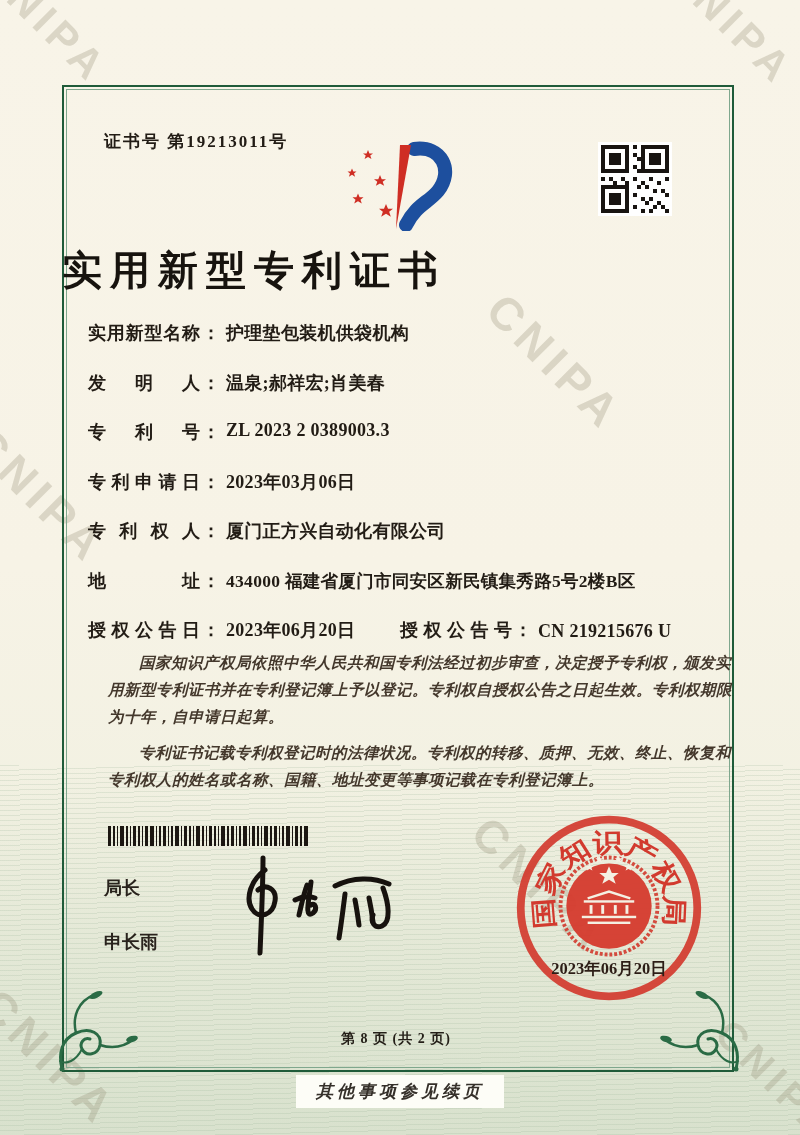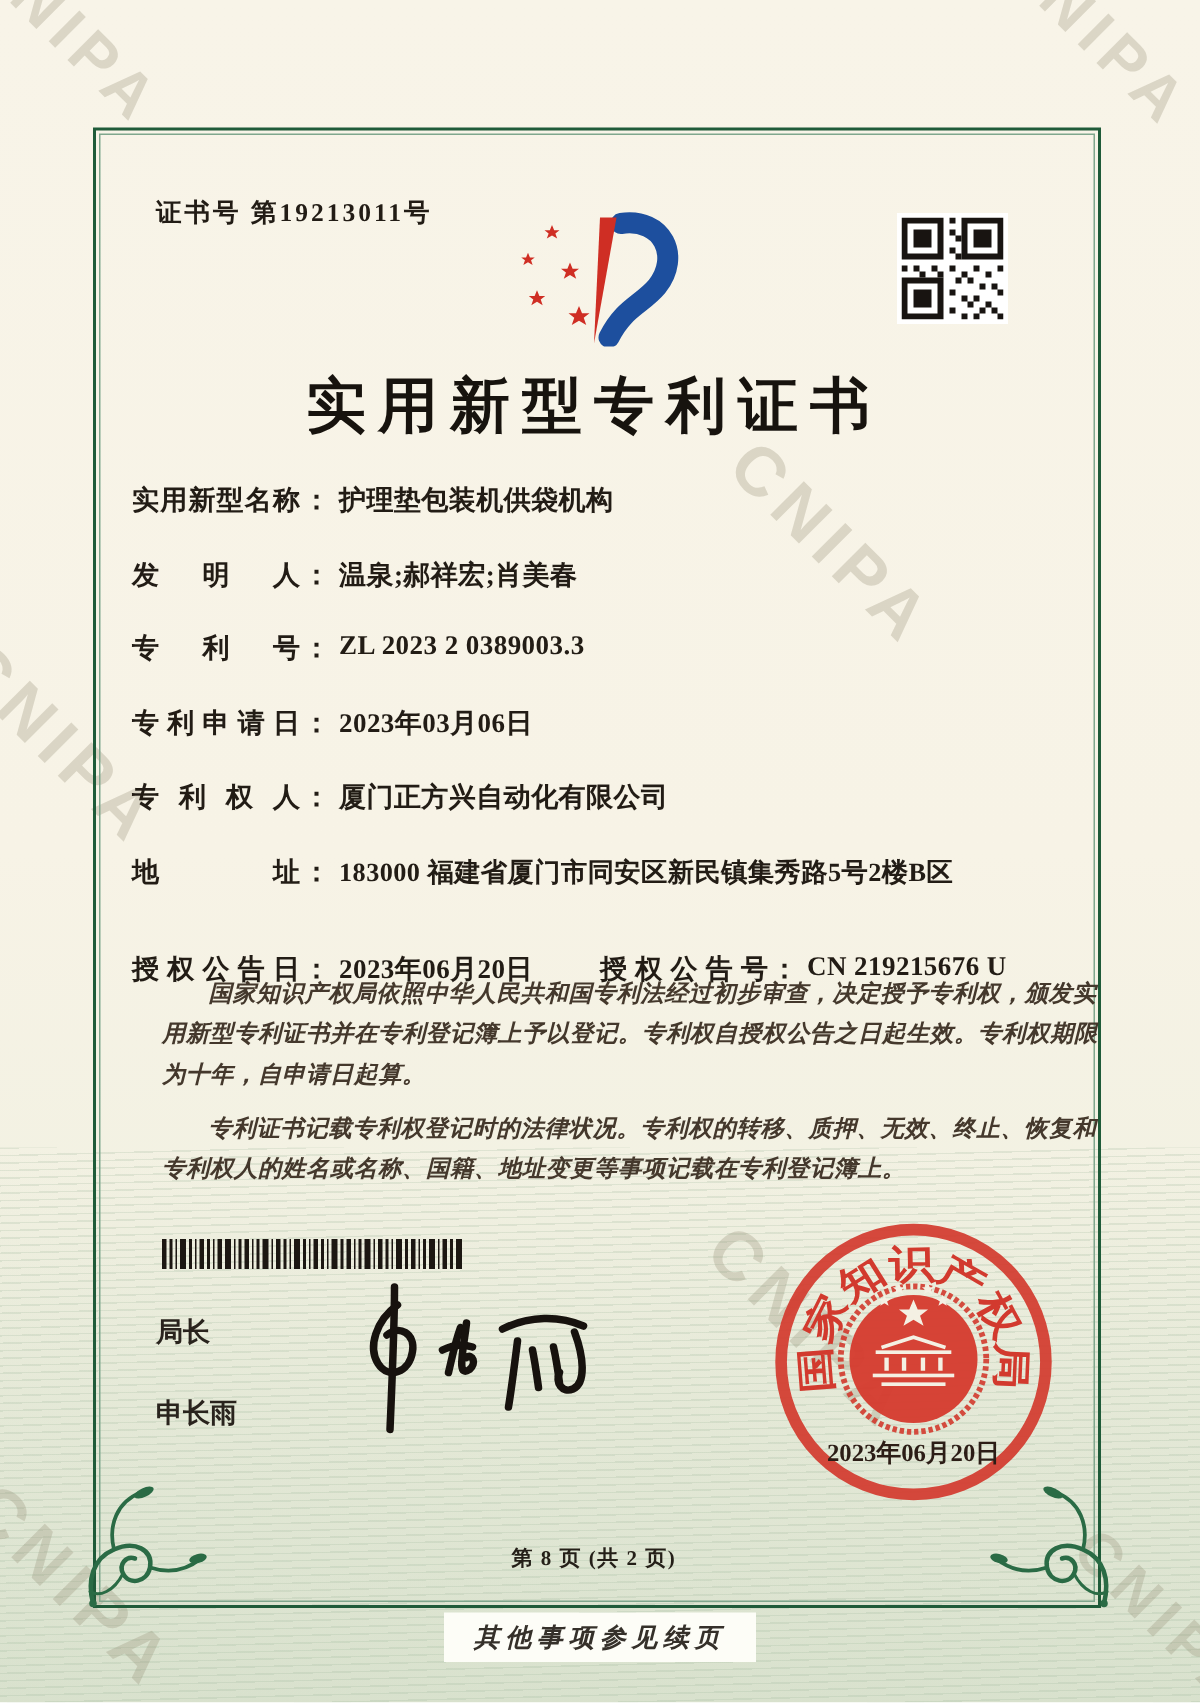--- a/index.html
+++ b/index.html
@@ -13,25 +13,25 @@
   .watermark{position:absolute;z-index:2;color:rgba(142,136,110,0.28);
         font-family:"Liberation Sans","DejaVu Sans",sans-serif;font-weight:bold;
         letter-spacing:6px;transform:rotate(45deg);white-space:nowrap;}
   .frame{position:absolute;left:62px;top:85px;width:668px;height:983px;z-index:3;
         border:2.5px solid #1f5b39;}
   .frame-inner{position:absolute;left:2px;top:2px;right:2px;bottom:2px;border:1px solid #7fa78d;}
   .content{position:absolute;left:0;top:0;width:800px;height:1065px;z-index:4;color:#221c15;}
   .cert-no{position:absolute;left:104px;top:130px;font-size:17px;font-weight:bold;letter-spacing:2px;}
   .logo{position:absolute;left:336px;top:139px;}
   .qr{position:absolute;left:598px;top:142px;background:#fff;padding:3px;}
-  .title{position:absolute;left:62px;top:243px;width:668px;text-align:center;
+  .title{position:absolute;left:62px;top:243px;width:668px;text-align:left;
         font-size:40px;font-weight:bold;letter-spacing:8px;color:#17130e;}
   .fields{position:absolute;left:88px;top:321px;width:630px;font-size:18px;font-weight:bold;}
   .frow{height:49.5px;display:flex;align-items:flex-start;}
-  .fpair{display:flex;align-items:flex-start;margin-top:16px;}
+  .fpair{display:flex;align-items:flex-end;}
   .fpair.first{width:312px;}
   .flabel{display:inline-block;width:112px;text-align:justify;text-align-last:justify;flex:none;}
   .fcolon{flex:none;margin:0 6px 0 2px;}
   .fval{letter-spacing:0.3px;}
   .paras{position:absolute;left:88px;top:649px;width:626px;font-size:15.5px;font-style:italic;
         color:#44382c;line-height:27px;letter-spacing:0.5px;font-weight:bold;margin-left:20px;}
   .paras p{margin:0;text-indent:2em;}
   .paras p + p{margin-top:9px;}
   .barcode{position:absolute;left:108px;top:826px;}
   .officer-role{position:absolute;left:104px;top:876px;font-family:"Liberation Sans","DejaVu Sans",sans-serif;
@@ -157,21 +157,21 @@
         <span class="fval">2023年03月06日</span>
       </div>
       <div class="frow">
         <span class="flabel">专利权人</span>
         <span class="fcolon">：</span>
         <span class="fval">厦门正方兴自动化有限公司</span>
       </div>
       <div class="frow">
         <span class="flabel">地址</span>
         <span class="fcolon">：</span>
-        <span class="fval" style="font-size:17.5px;">183000 福建省厦门市同安区新民镇集秀路5号2楼B区</span>
+        <span class="fval" style="font-size:17.5px;">434000 福建省厦门市同安区新民镇集秀路5号2楼B区</span>
       </div>
       <div class="frow">
         <span class="fpair first">
           <span class="flabel">授权公告日</span>
           <span class="fcolon">：</span>
           <span class="fval">2023年06月20日</span>
         </span>
         <span class="fpair">
           <span class="flabel">授权公告号</span>
           <span class="fcolon">：</span>

